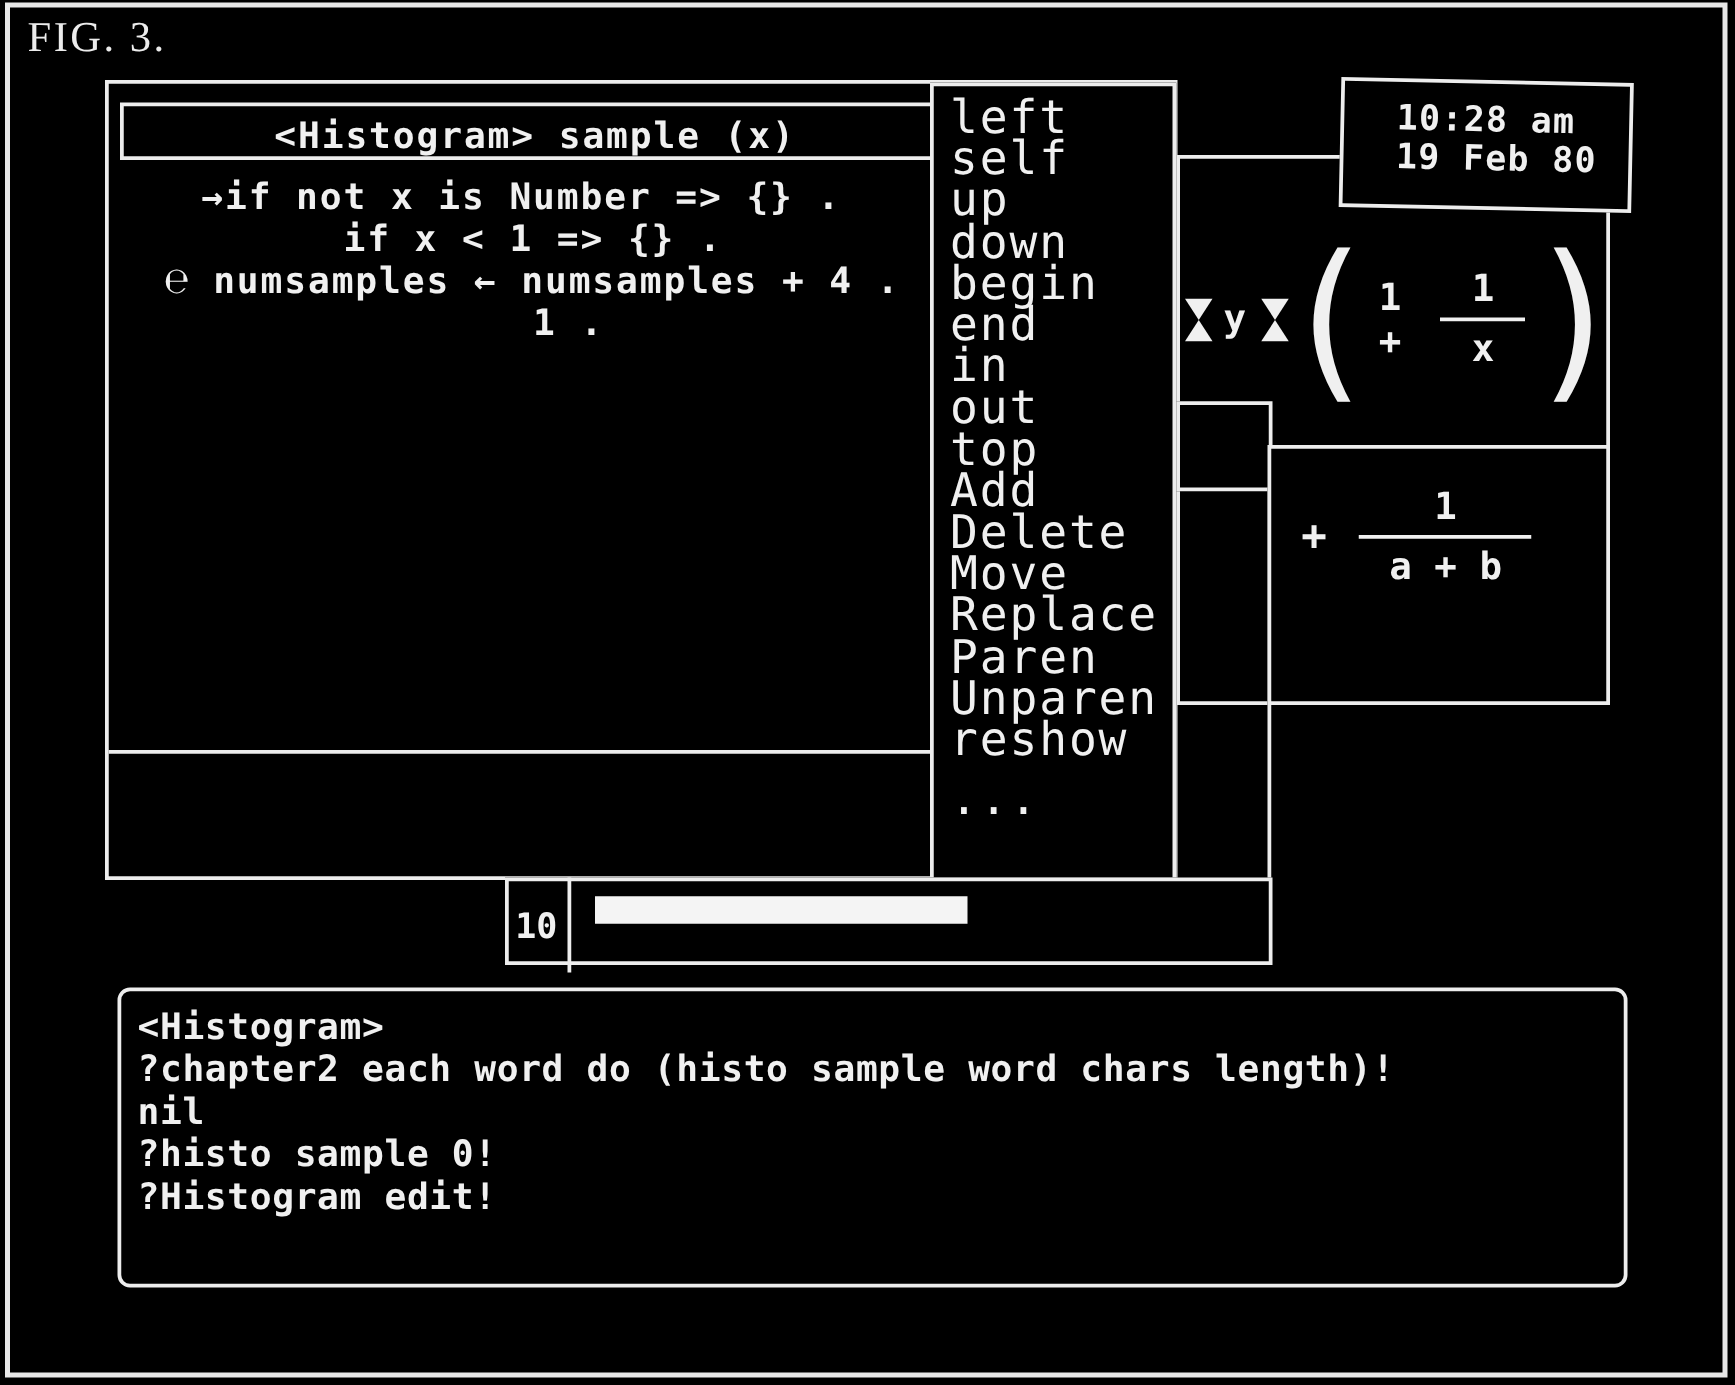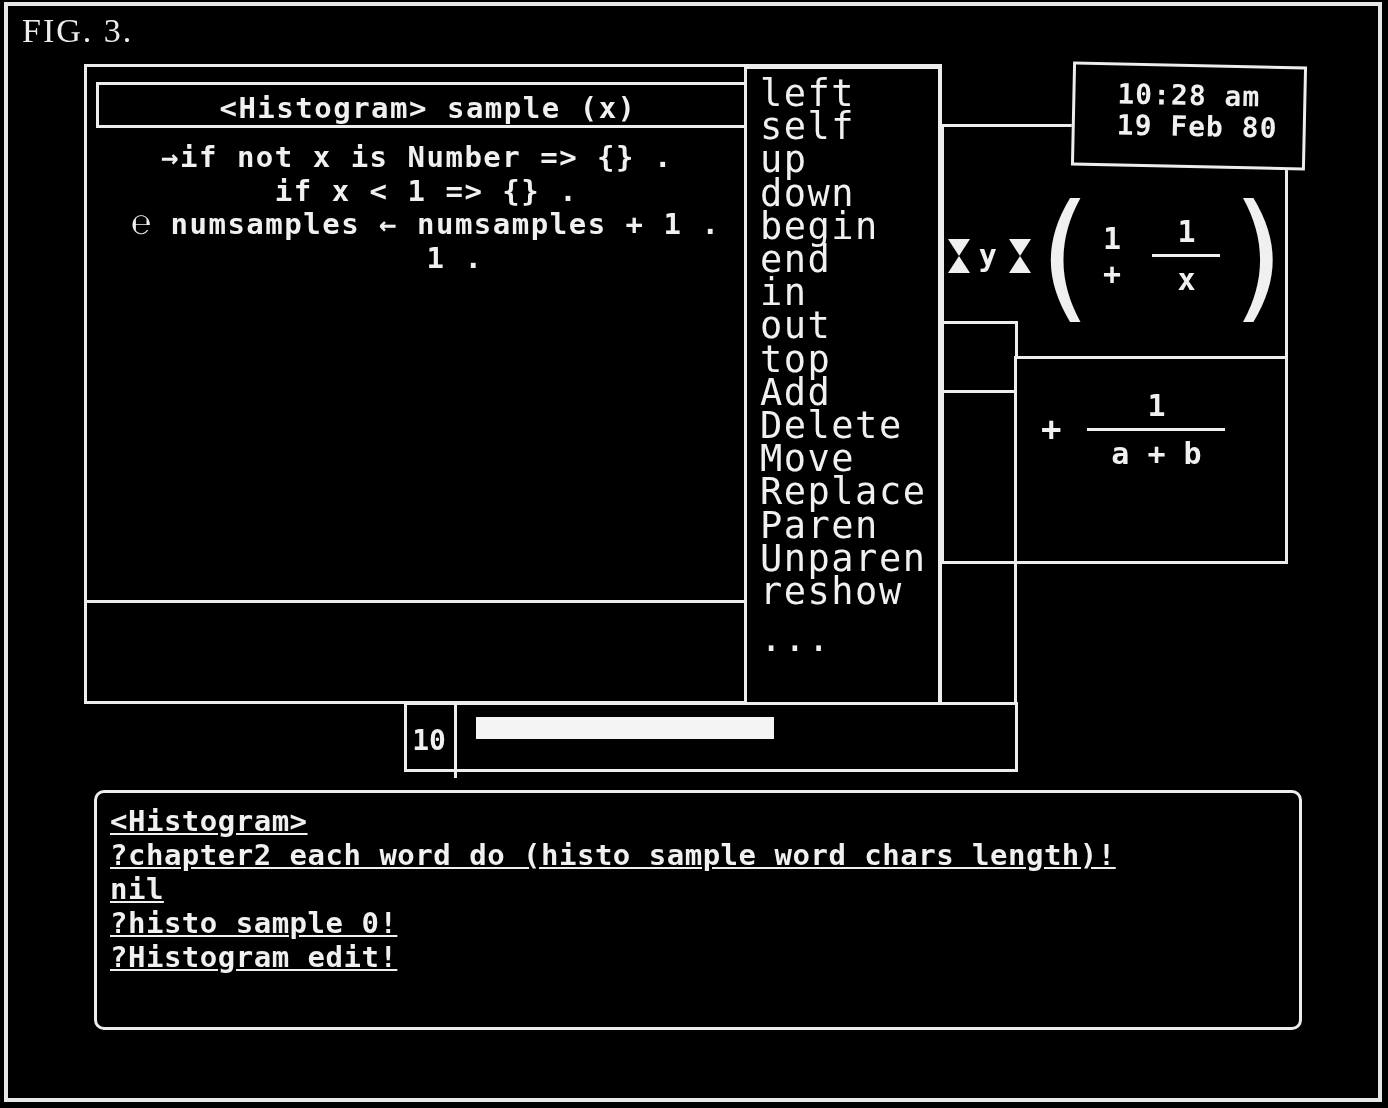--- a/index.html
+++ b/index.html
@@ -47,38 +47,38 @@
   #frac2 .bar{width:138px;}
   
   #clock{left:1072px;top:64px;width:234px;height:104px;transform:rotate(1.2deg);padding:13px 0 0 42px;}
   #clock div{font-size:28px;line-height:31px;font-weight:bold;letter-spacing:1px;}
   
   #barwin{left:404px;top:702px;width:614px;height:70px;}
   #bincell{left:404px;top:702px;width:53px;height:76px;border-right:3px solid #ededed;
     display:flex;align-items:center;justify-content:center;font-size:28px;font-weight:bold;}
   #histbar{left:476px;top:717px;width:298px;height:22px;background:#f4f4f4;}
   
-  #transcript{left:94px;top:790px;width:1208px;height:240px;border-radius:10px;padding:11px 0 0 13px;text-decoration:underline;}
+  #transcript{left:94px;top:790px;width:1208px;height:240px;border-radius:10px;padding:11px 0 0 13px;}
   #transcript .tl{font-size:29px;line-height:34px;font-weight:bold;letter-spacing:0.5px;white-space:pre;}
 </style>
 </head>
 <body>
 
 <div class="abs" id="frame"></div>
 <div class="abs" id="figlabel">FIG. 3.</div>
 
 <div class="abs box" id="editor"></div>
 <div class="abs box" id="titlebox">
   <span class="bmp">&lt;Histogram&gt; sample (x)</span>
 </div>
 <div class="abs" id="codearea">
 
 <div class="cl bmp">→if not x is Number =&gt; {} .</div>
     <div class="cl bmp"> if x &lt; 1 =&gt; {} .</div>
-    <div class="cl bmp"> ℮ numsamples ← numsamples + 1 .</div>
+    <div class="cl bmp"> ℮ numsamples ← numsamples + 4 .</div>
     <div class="cl bmp">    1 .</div>
   </div>
 <div class="abs line" id="sep"></div>
 
 <div class="abs box" id="menu">
 
 <div class="mi">left</div>
     <div class="mi">self</div>
     <div class="mi">up</div>
     <div class="mi">down</div>

